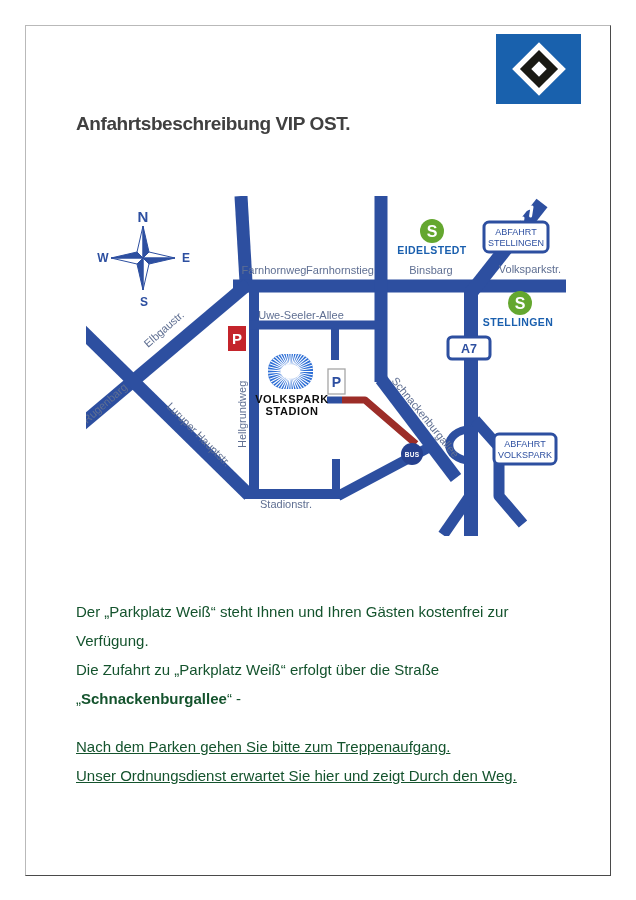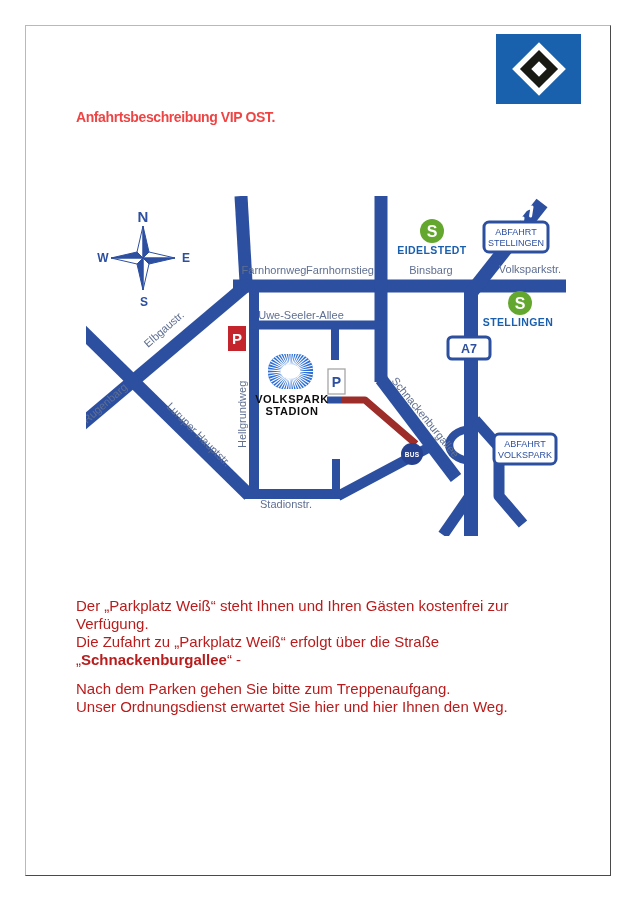--- a/index.html
+++ b/index.html
@@ -5,22 +5,22 @@
   html,body{margin:0;padding:0;background:#ffffff;}
   body{width:636px;height:900px;position:relative;font-family:"Liberation Sans",sans-serif;}
   .page{position:absolute;left:25px;top:25px;width:584px;height:849px;background:#fff;
         border:1px solid;border-color:#b9b9b9 #4a4a4a #4a4a4a #b9b9b9;}
   
   .logo{position:absolute;left:470px;top:8px;width:85px;height:70px;background:#1961ad;}
   .logo .dm{position:absolute;left:50%;top:50%;transform:translate(-50%,-50%) rotate(45deg);}
   .d1{width:38px;height:38px;background:#ffffff;}
   .d2{width:27px;height:27px;background:#1a1a14;}
   .d3{width:11px;height:11px;background:#ffffff;}
-  .title{position:absolute;left:50px;top:74px;font-size:14px;font-weight:700;
-         letter-spacing:-0.4px;color:#ef4444;}
+  .title{position:absolute;left:50px;top:74px;font-size:19px;font-weight:700;
+         letter-spacing:-0.4px;color:#404040;}
   .map{position:absolute;left:60px;top:170px;}
   
   .road{fill:none;stroke:#2d4fa0;stroke-linejoin:round;}
   .w14{stroke-width:14px}.w13{stroke-width:13px}.w11{stroke-width:11px}
   .w10{stroke-width:10px}.w9{stroke-width:9px}.w8{stroke-width:8px}.w7{stroke-width:7px}
   .route{fill:none;stroke:#9c2d28;stroke-width:7px;stroke-linejoin:round;}
   .chev{fill:none;stroke:#ffffff;stroke-width:3px;stroke-linejoin:round;stroke-linecap:round;}
   .street{fill:#5f6f92;font-size:11px;font-family:"Liberation Sans",sans-serif;}
   .mid{text-anchor:middle;}
   .sb-circle{fill:#64a72f;}
@@ -35,23 +35,23 @@
   .busc{fill:#26418f;}
   .bus-t{fill:#ffffff;font-size:6.5px;font-weight:700;letter-spacing:0.3px;text-anchor:middle;}
   .redp-box{fill:#c4242b;}
   .redp-t{fill:#ffffff;font-size:15px;font-weight:700;text-anchor:middle;}
   .lot-box{fill:#ffffff;stroke:#a6a6a6;stroke-width:1.3px;}
   .lot-t{fill:#2d4fa0;font-size:14px;font-weight:700;text-anchor:middle;}
   .cw{fill:#ffffff;stroke:#2d4fa0;stroke-width:1px;}
   .cd{fill:#2d4fa0;stroke:#2d4fa0;stroke-width:1px;}
   .cl{fill:#2d4fa0;font-weight:700;text-anchor:middle;}
   .body-text{position:absolute;left:50px;top:571px;width:505px;font-size:15px;
-             line-height:18px;color:#b91c1c;}
+             line-height:29px;color:#14532d;}
   .body-text p{margin:0;}
-  .body-text p + p{margin-top:11px;}
+  .body-text p + p{margin-top:19px;text-decoration:underline;}
   .b{font-weight:700;}
   .footer{position:absolute;left:0;right:32px;top:806px;text-align:center;
           font-size:15px;font-weight:700;color:#0e0e0e;}
 </style>
 </head>
 <body>
 
 <div class="page">
 
   <div class="logo">
@@ -221,18 +221,18 @@
     </g>
   </svg>
 
   <div class="body-text">
     <p>
       <span>Der „Parkplatz Weiß“ steht Ihnen und Ihren Gästen kostenfrei zur Verfügung.</span><br>
       <span>Die Zufahrt zu „Parkplatz Weiß“ erfolgt über die Straße „</span><span class="b">Schnackenburgallee</span><span>“ -</span>
     </p>
     <p>
       <span>Nach dem Parken gehen Sie bitte zum Treppenaufgang.</span><br>
-      <span>Unser Ordnungsdienst erwartet Sie hier und hier Ihnen den Weg.</span>
+      <span>Unser Ordnungsdienst erwartet Sie hier und zeigt Durch den Weg.</span>
     </p>
   </div>
 
 
 </div>
 
 </body></html>

